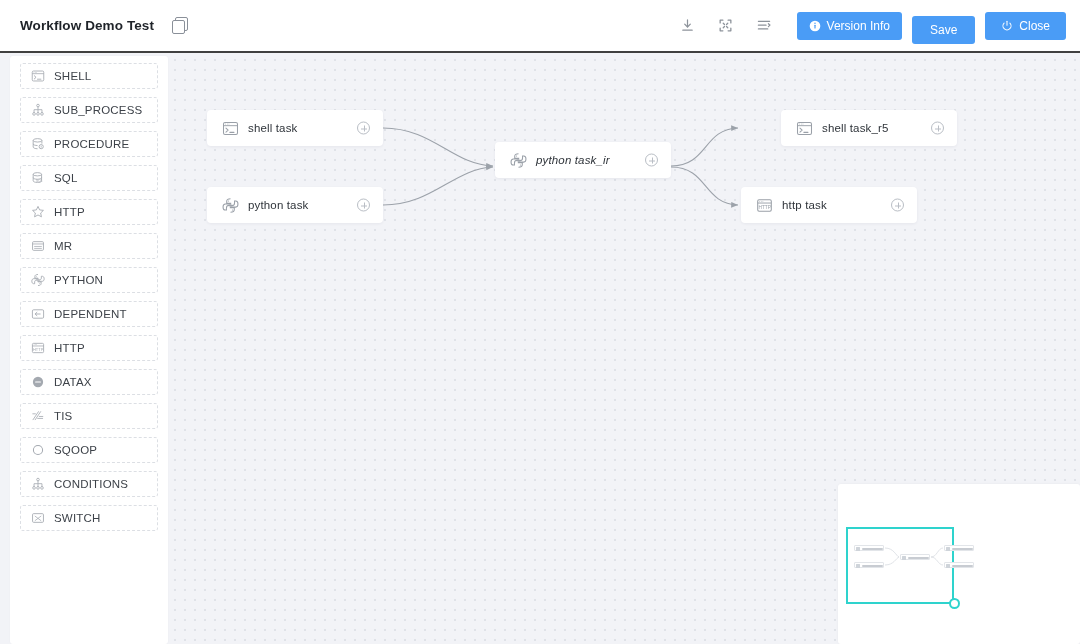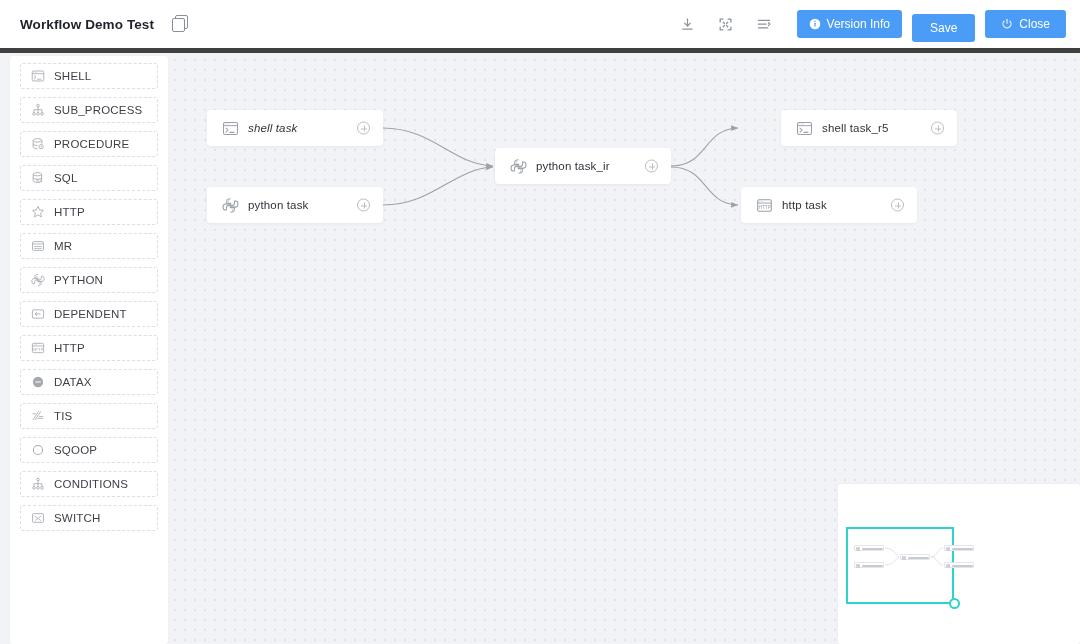--- a/index.html
+++ b/index.html
@@ -11,21 +11,21 @@
   }
 
   #app { position: relative; width: 1080px; height: 644px; background: #f2f3f7; }
 
   
   .header {
     position: absolute; left: 0; top: 0; width: 1080px; height: 53px;
     background: #ffffff;
     display: flex; align-items: center;
     padding: 0 14px 0 20px;
-    border-bottom: 5px solid #404040;
+    border-bottom: 2px solid #404040;
     z-index: 20;
   }
   .wf-title {
     font-size: 13.5px; font-weight: bold; color: #1f2329;
     letter-spacing: .1px;
   }
   .copy-icon {
     margin-left: 18px; width: 18px; height: 18px; display: inline-block;
     position: relative; cursor: pointer;
   }
@@ -391,21 +391,21 @@
       </defs>
       <g fill="none" stroke="#9ca2aa" stroke-width="1.1" marker-end="url(#arw)">
         <path d="M215,75 C265,75 285,112 325,113"></path>
         <path d="M215,152 C265,152 285,116 325,114"></path>
         <path d="M503,113 C540,113 535,76 570,75"></path>
         <path d="M503,114 C540,114 535,151 570,152"></path>
       </g>
     </svg>
 
     <div id="node-layer">
-        <div class="node" style="left: 39px; top: 57px; width: 176px; font-style: italic;">
+        <div class="node" style="left: 39px; top: 57px; width: 176px;">
           <span class="nicon">
             <svg width="17" height="17" viewBox="0 0 18 18" fill="none" stroke="currentColor" stroke-width="1.1">
          <rect x="1.6" y="2.6" width="14.8" height="12.8" rx="1.6"></rect>
          <path d="M1.6 6h14.8" stroke-width="1"></path>
          <circle cx="3.8" cy="4.3" r=".5" fill="currentColor" stroke="none"></circle>
          <circle cx="5.6" cy="4.3" r=".5" fill="currentColor" stroke="none"></circle>
          <circle cx="7.4" cy="4.3" r=".5" fill="currentColor" stroke="none"></circle>
          <path d="M4.2 8.6l2.3 2.1-2.3 2.1" stroke-linecap="round" stroke-linejoin="round"></path>
          <path d="M8.3 13.1h4.4" stroke-linecap="round"></path>
        </svg>
@@ -418,21 +418,21 @@
             <svg width="17" height="17" viewBox="0 0 18 18" fill="none" stroke="currentColor" stroke-width="1.1">
          <path d="M9 1.9c-2.6 0-4 .9-4 2.6v2.1h4.2v.7H3.5c-1.5 0-2.4 1.3-2.4 3.2 0 1.9.8 3.3 2.3 3.3h1.3v-2.2c0-1.6 1.3-2.9 3.1-2.9h3.4"></path>
          <path d="M9 16.1c2.6 0 4-.9 4-2.6v-2.1H8.8v-.7h5.7c1.5 0 2.4-1.3 2.4-3.2 0-1.9-.8-3.3-2.3-3.3h-1.3v2.2c0 1.6-1.3 2.9-3.1 2.9H6.8"></path>
          <circle cx="6.9" cy="4.2" r=".62" fill="currentColor" stroke="none"></circle>
          <circle cx="11.1" cy="13.8" r=".62" fill="currentColor" stroke="none"></circle>
        </svg>
           </span>
           <span class="nlabel">python task</span>
           <span class="nplus"></span>
         </div>
-        <div class="node" style="left: 327px; top: 95px; width: 176px;">
+        <div class="node" style="left: 327px; top: 89px; width: 176px; font-style: italic;">
           <span class="nicon">
             <svg width="17" height="17" viewBox="0 0 18 18" fill="none" stroke="currentColor" stroke-width="1.1">
          <path d="M9 1.9c-2.6 0-4 .9-4 2.6v2.1h4.2v.7H3.5c-1.5 0-2.4 1.3-2.4 3.2 0 1.9.8 3.3 2.3 3.3h1.3v-2.2c0-1.6 1.3-2.9 3.1-2.9h3.4"></path>
          <path d="M9 16.1c2.6 0 4-.9 4-2.6v-2.1H8.8v-.7h5.7c1.5 0 2.4-1.3 2.4-3.2 0-1.9-.8-3.3-2.3-3.3h-1.3v2.2c0 1.6-1.3 2.9-3.1 2.9H6.8"></path>
          <circle cx="6.9" cy="4.2" r=".62" fill="currentColor" stroke="none"></circle>
          <circle cx="11.1" cy="13.8" r=".62" fill="currentColor" stroke="none"></circle>
        </svg>
           </span>
           <span class="nlabel">python task_ir</span>
           <span class="nplus"></span>

